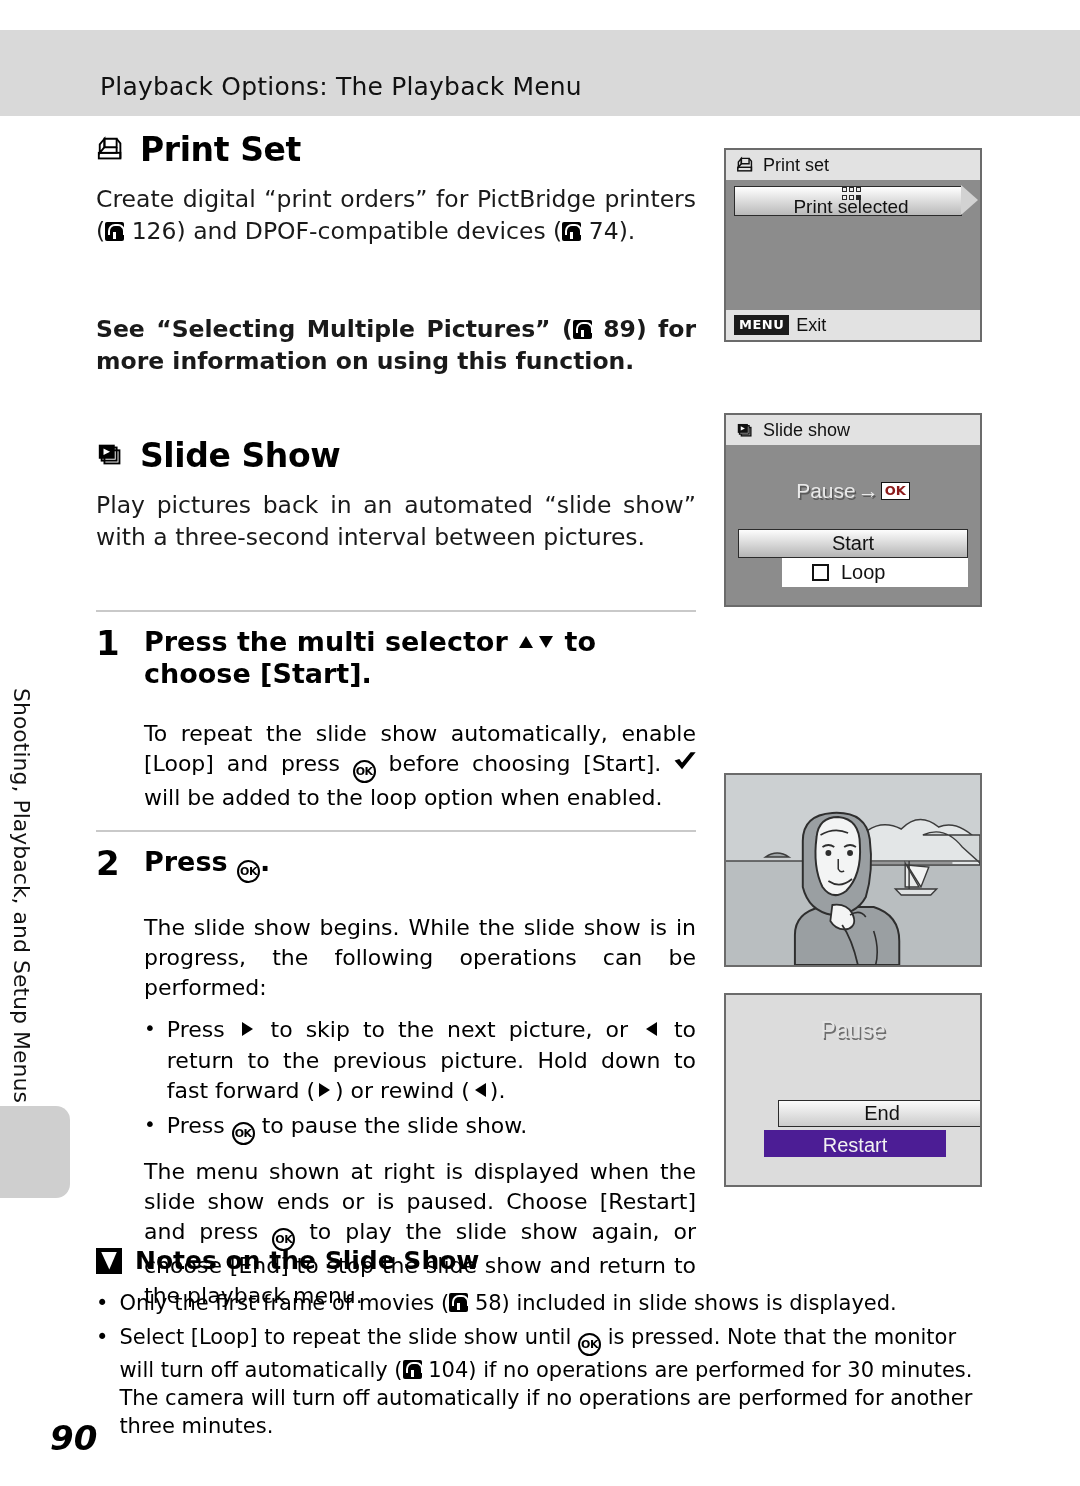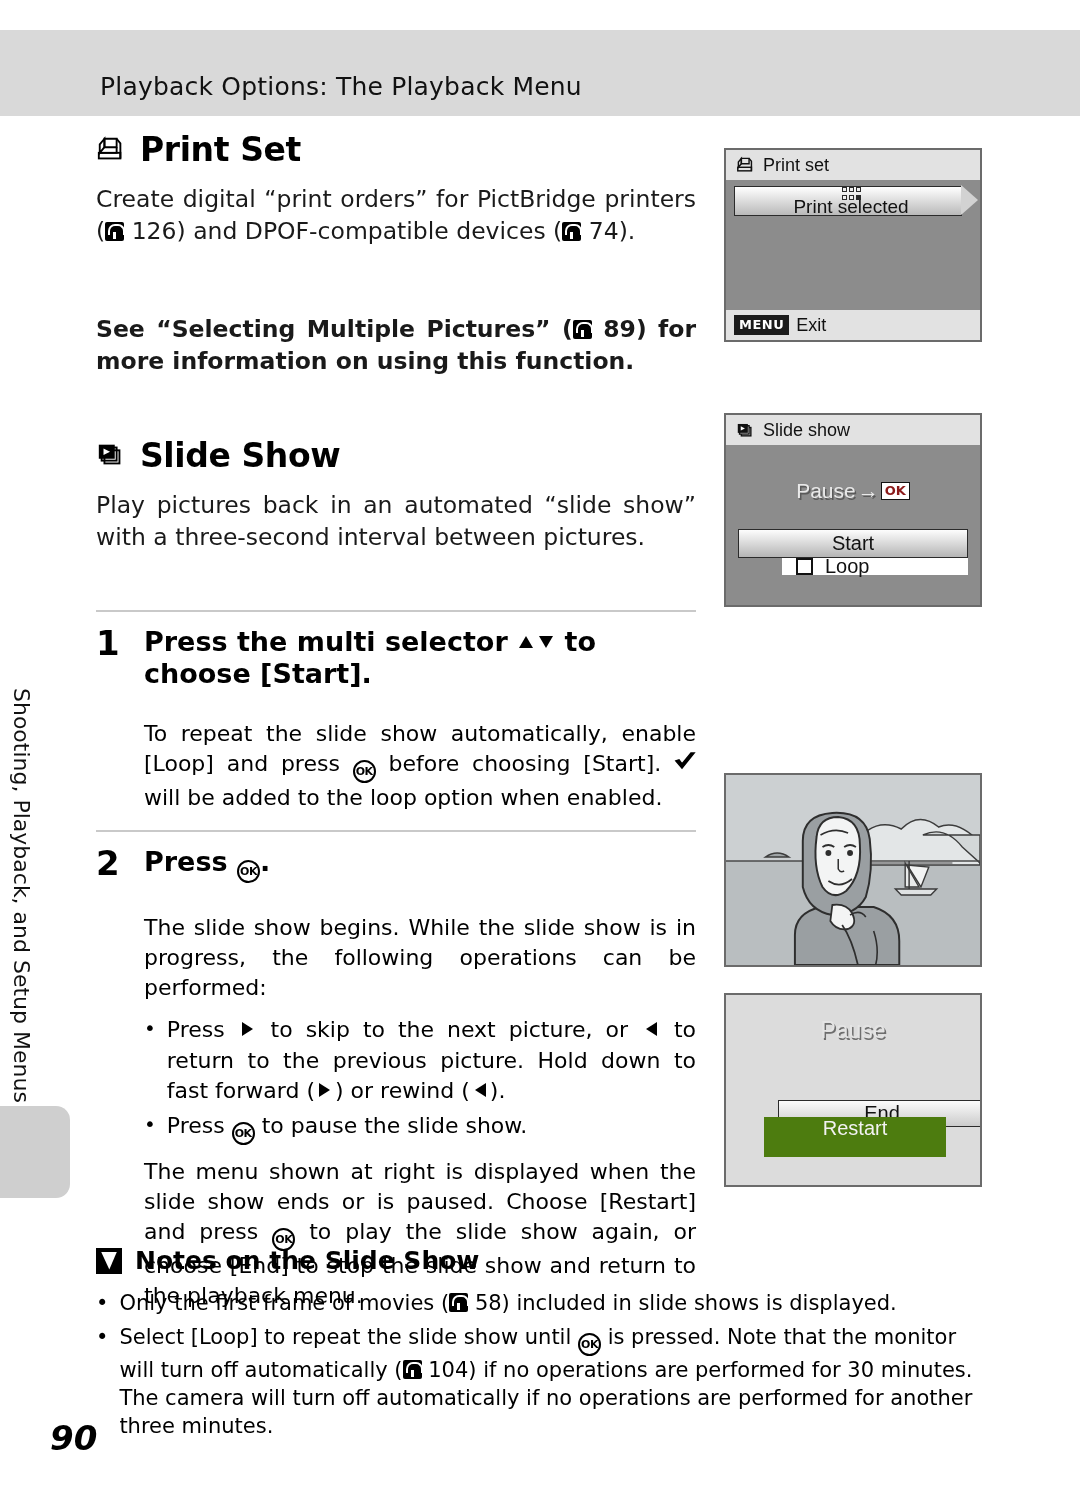--- a/index.html
+++ b/index.html
@@ -361,24 +361,24 @@
   .btn-start {
     margin: 26px 4px 0 4px;
     height: 29px;
     background: linear-gradient(#fdfdfd, #b5b5b5);
     border: 1.6px solid #2b2b2b;
     display:flex; align-items:center; justify-content:center;
     font-size: 20px; color:#111;
   }
   .loop-row {
     margin: 0 4px 0 48px;
-    height: 17px;
+    height: 29px;
     background: #ffffff;
     display:flex; align-items:center; gap:12px;
-    padding-left: 14px;
+    padding-left: 30px;
     font-size: 20px;
     color:#111;
   }
   .checkbox {
     width: 17px; height: 17px;
     border: 2px solid #111;
     background: #fff;
   }
 
   
@@ -394,23 +394,23 @@
     left: 52px; bottom: 58px;
     width: 208px; height: 27px;
     background: linear-gradient(#fcfcfc, #cbcbcb);
     border: 1.6px solid #2b2b2b;
     display:flex; align-items:center; justify-content:center;
     font-size:20px; color:#111;
   }
   .btn-restart {
     position:absolute;
     left: 38px; bottom: 28px;
-    width: 182px; height: 40px;
-    background: #4d7c0f;
-    display:flex; align-items:flex-start; justify-content:center;
+    width: 182px; height: 27px;
+    background: #4c1d95;
+    display:flex; align-items:flex-end; justify-content:center;
     font-size:20px; color:#f2f2f2;
   }
 
   .photo-svg { display:block; width:100%; height:100%; }
 </style>
 </head>
 <body>
 
 <div class="header-band"></div>
 <div class="header-title">Playback Options: The Playback Menu</div>

